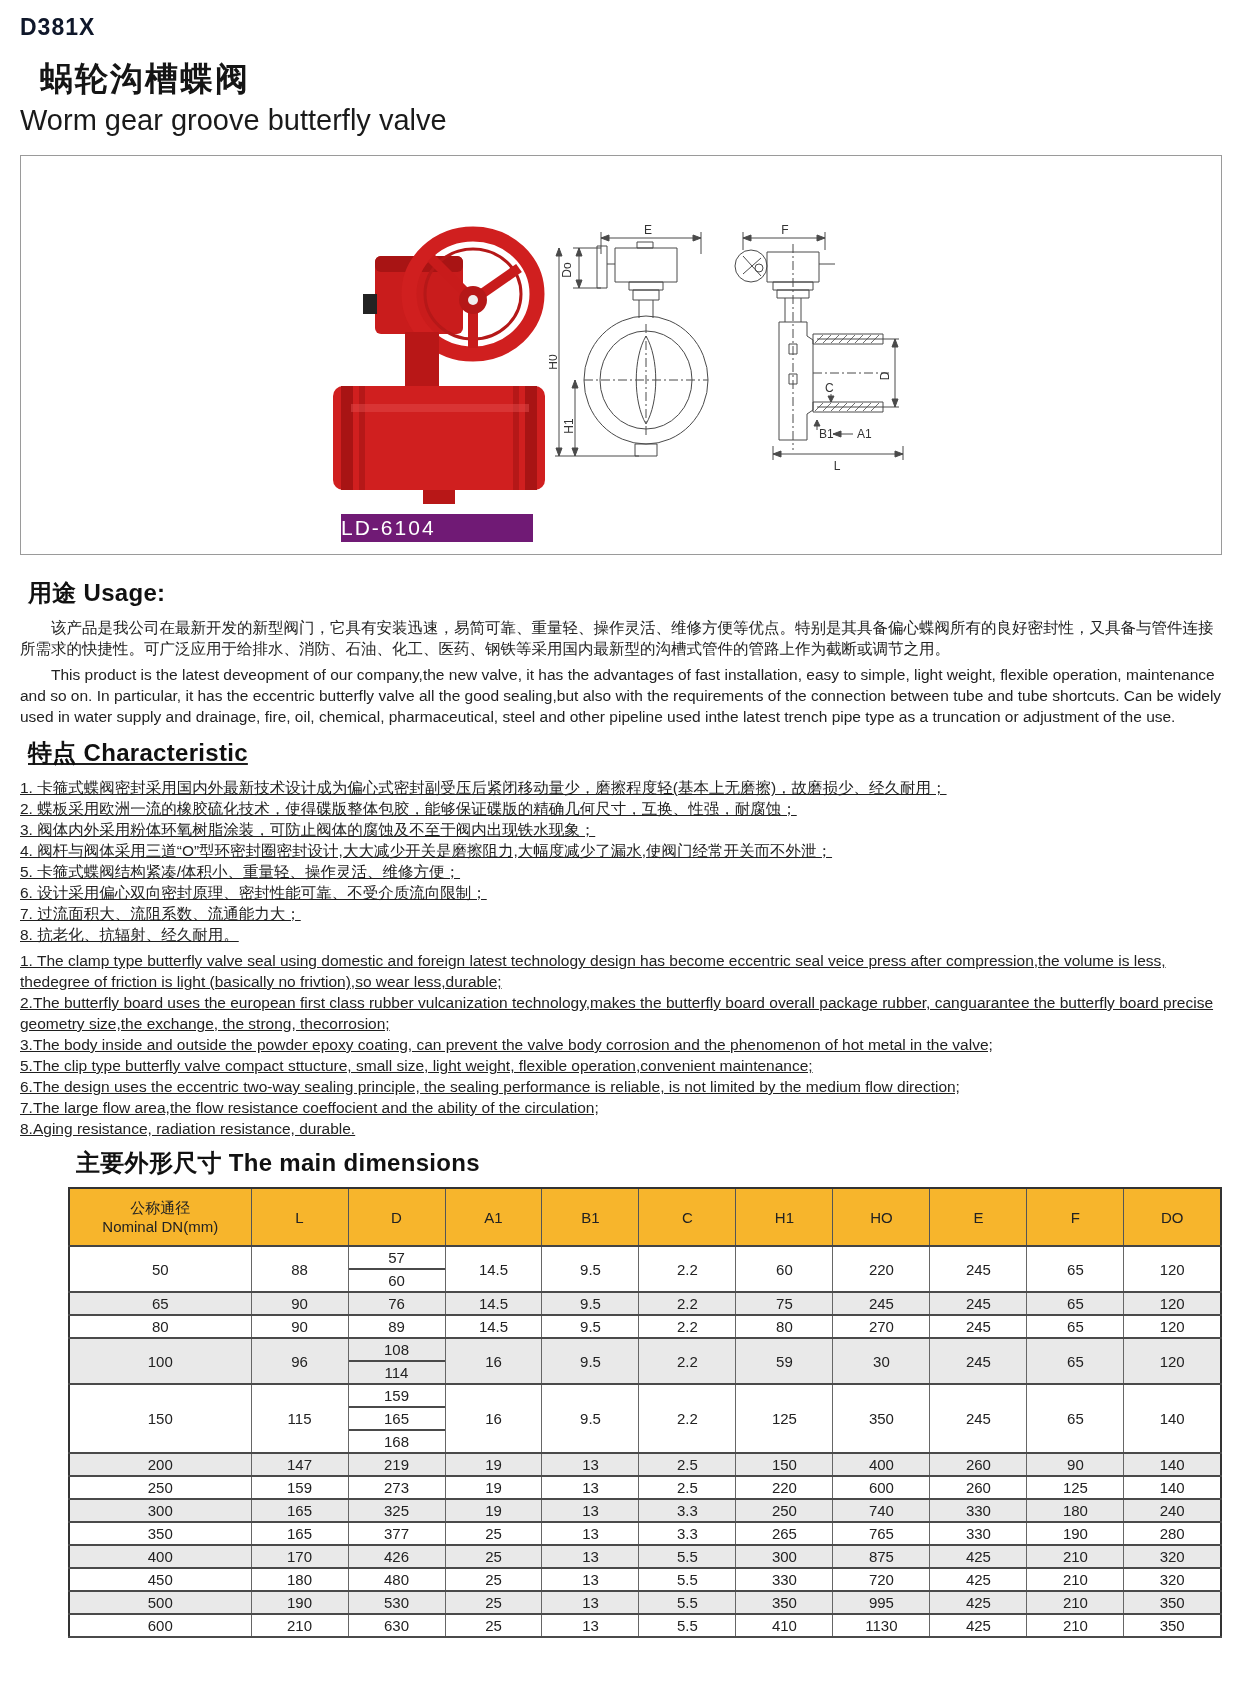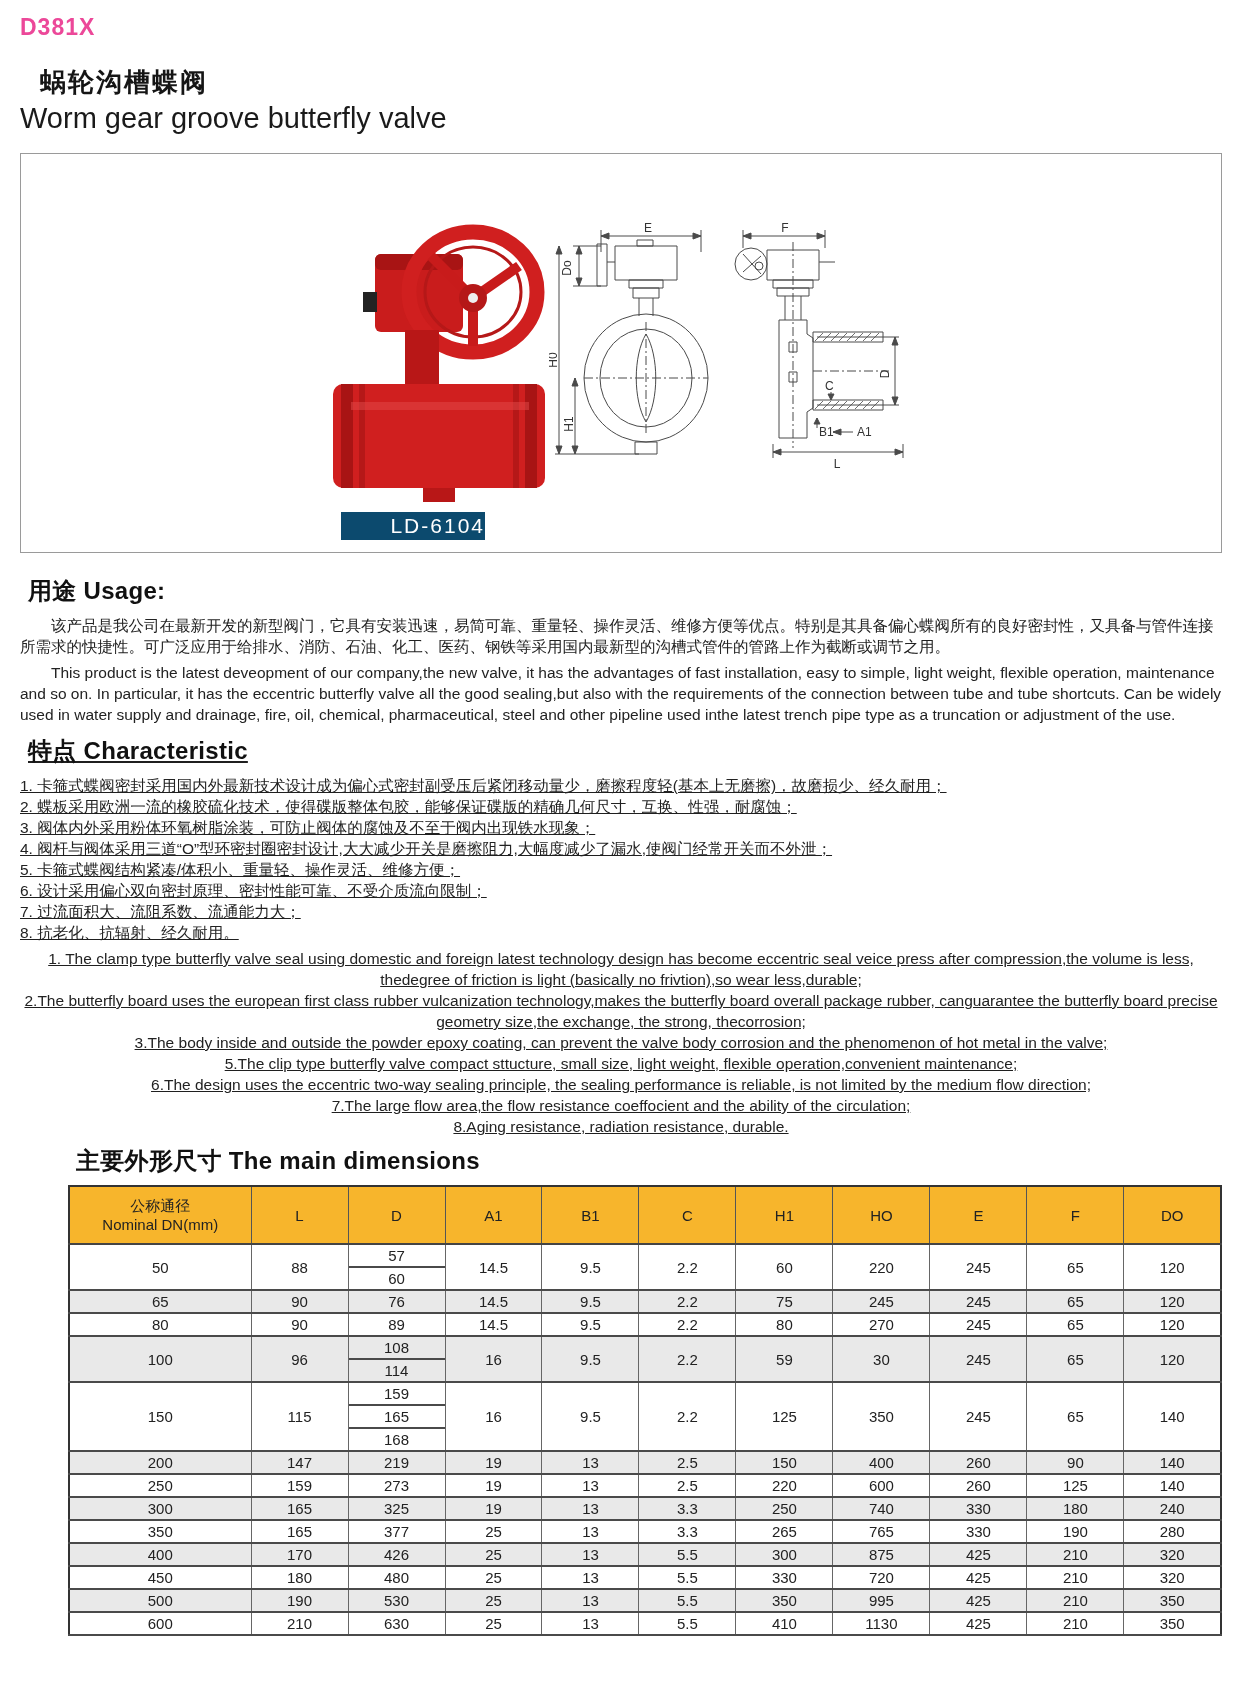--- a/index.html
+++ b/index.html
@@ -1,35 +1,35 @@
 <!DOCTYPE html>
 <html><head>
 <meta charset="utf-8">
 <style>
   html,body{margin:0;padding:0;background:#fff;}
   .page{position:relative;width:1242px;height:1698px;background:#fff;overflow:hidden;
         font-family:"Liberation Sans","DejaVu Sans",sans-serif;color:#1f1f1f;}
   .inner{padding:14px 20px 0 20px;}
-  .model{font-size:23px;font-weight:bold;color:#ec4899;letter-spacing:1px;}
-  .title-zh{font-size:26px;font-weight:bold;color:#151515;margin-top:24px;letter-spacing:2px;padding-left:20px;}
+  .model{font-size:23px;font-weight:bold;color:#0f172a;letter-spacing:1px;}
+  .title-zh{font-size:33px;font-weight:bold;color:#151515;margin-top:16px;letter-spacing:2px;padding-left:20px;}
   .title-en{font-size:29px;color:#1a1a1a;margin-top:2px;}
   .panel{position:relative;margin-top:18px;height:398px;border:1px solid #9a9a9a;background:#fff;}
   .valve-photo{position:absolute;left:300px;top:52px;}
   .front-view{position:absolute;left:528px;top:68px;}
   .side-view{position:absolute;left:692px;top:68px;}
-  .prod-label{position:absolute;left:320px;top:358px;width:144px;height:28px;background:#0c4a6e;
-              color:#fff;font-size:21px;text-align:right;line-height:28px;letter-spacing:2px;}
+  .prod-label{position:absolute;left:320px;top:358px;width:192px;height:28px;background:#701a75;
+              color:#fff;font-size:21px;text-align:left;line-height:28px;letter-spacing:2px;}
   .sec-h{font-size:24px;color:#111;font-weight:600;margin:8px;letter-spacing:0.3px;}
   .sec-usage{margin-top:22px;}
   .sec-char{margin-top:10px;text-decoration:underline;}
   .sec-dims{margin-top:8px;padding-left:48px;}
   .para{font-size:15.5px;line-height:21px;color:#222;margin:5px 0 0 0;text-indent:2em;}
   .list{margin-top:5px;}
   .list .li{font-size:15.5px;line-height:21px;color:#222;}
-  .list-en{text-align:center;}
+  .list-en{}
   table.dims{width:100%;border-collapse:collapse;table-layout:fixed;margin-top:6px;border:2px solid #333;}
   table.dims th{background:#f7b52c;border:1px solid #555;border-bottom:2px solid #444;
                 height:56px;font-size:15px;font-weight:normal;color:#222;padding:0;text-align:center;}
   table.dims td{border:1px solid #666;border-top-width:2px;border-bottom-width:2px;border-top-color:#4a4a4a;
                 border-bottom-color:#4a4a4a;text-align:center;font-size:15px;color:#222;padding:0;height:21px;line-height:21px;}
   table.dims tr.shade td{background:#e9e9e9;}
   td.dcell{padding:0;}
   .dsub{line-height:21px;border-bottom:2px solid #4a4a4a;}
   .dsub:last-child{border-bottom:none;}
   .diag line,.diag path,.diag ellipse,.diag circle,.diag rect,.diag polyline{vector-effect:non-scaling-stroke;}

